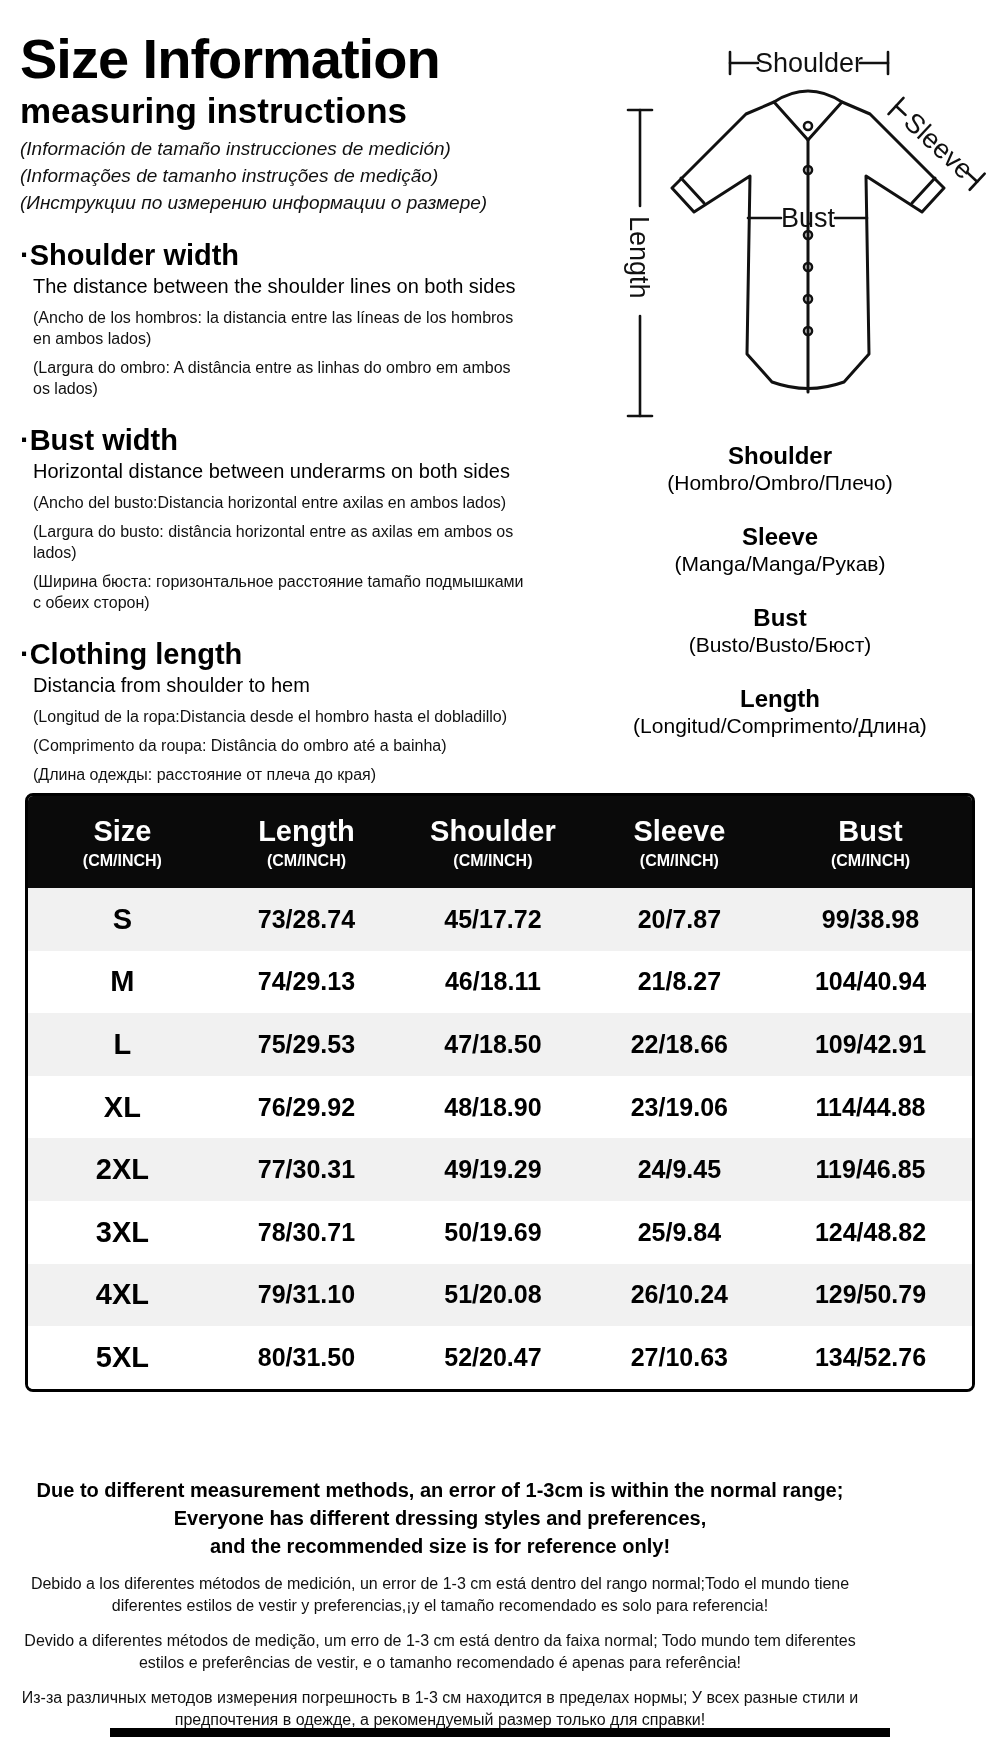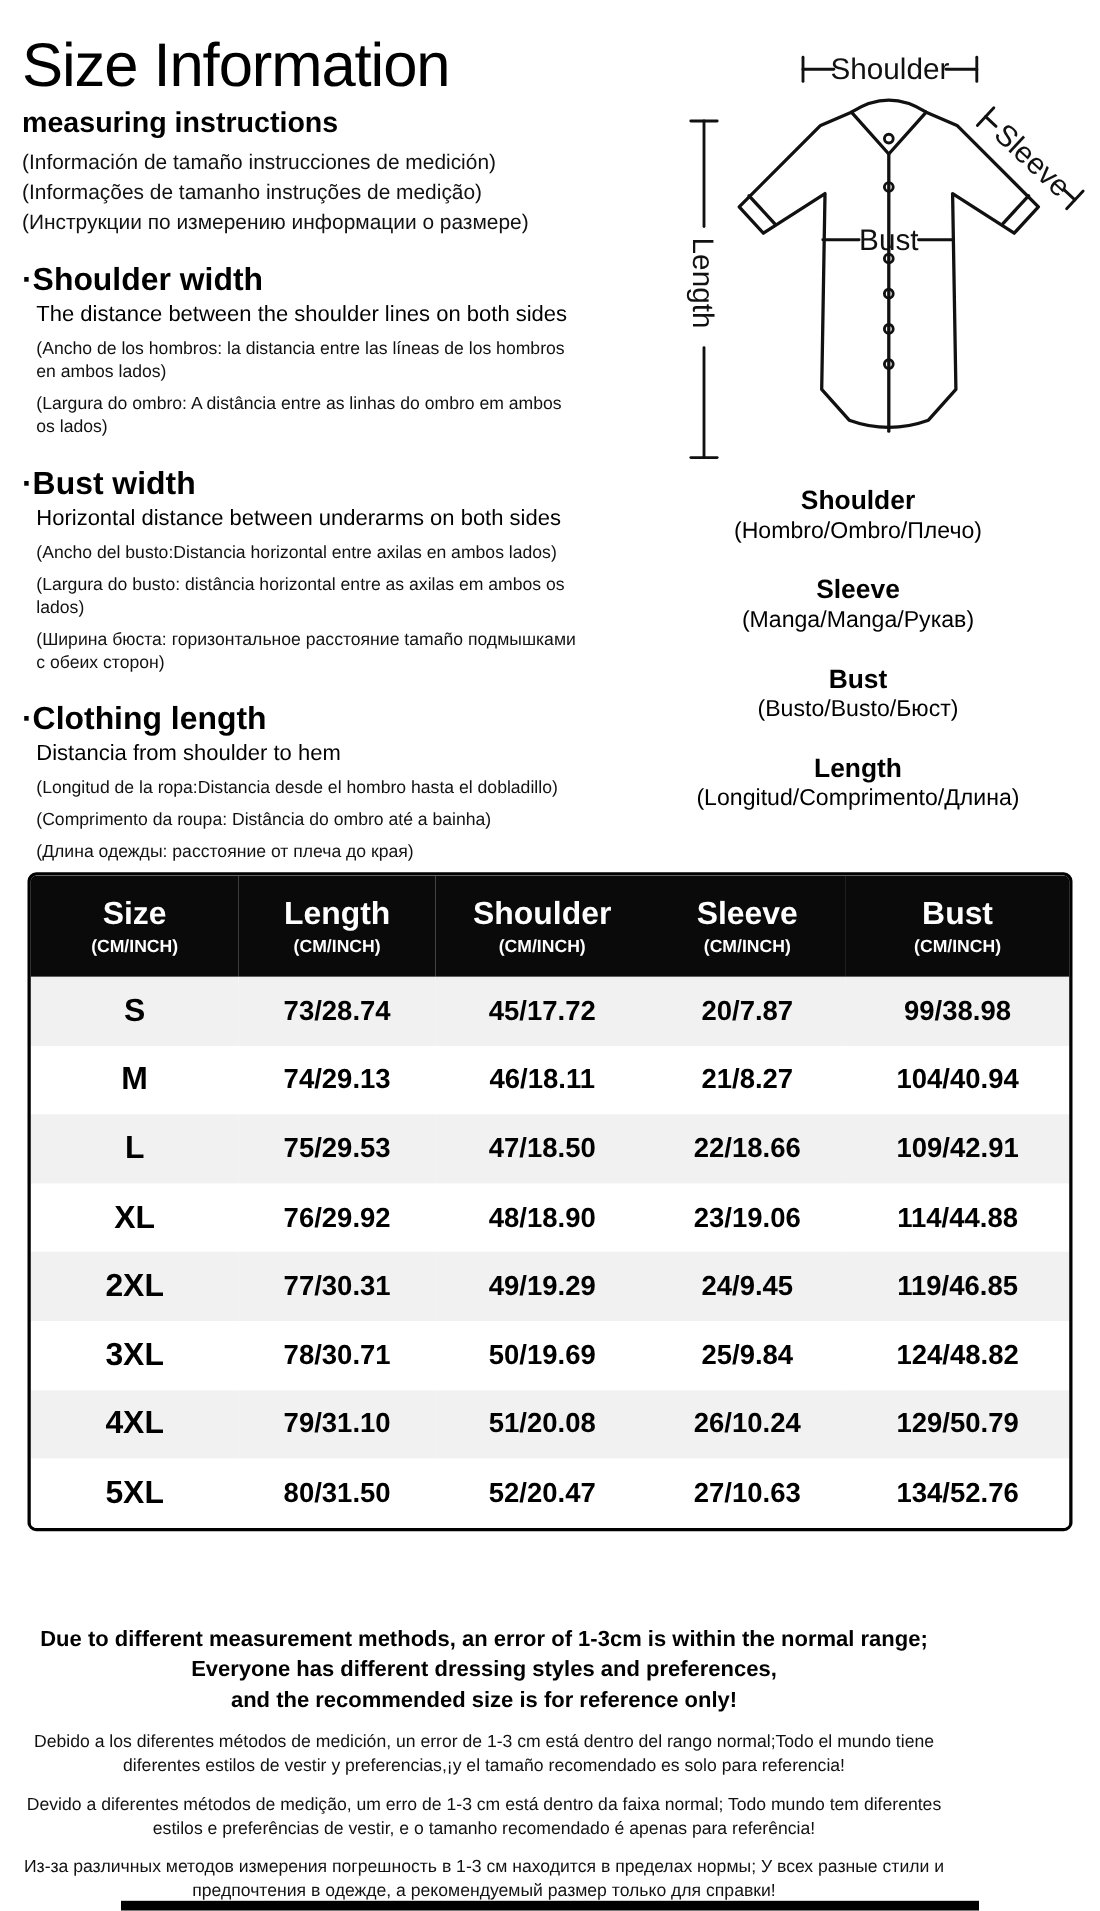--- a/index.html
+++ b/index.html
@@ -4,23 +4,23 @@
 <style>
   html,body{margin:0;padding:0;}
   body{
     width:1000px;height:1737px;position:relative;background:#fff;color:#000;
     font-family:"Liberation Sans", sans-serif;overflow:hidden;
   }
   .blk{position:absolute;}
 
   
   .hdr{left:20px;top:28px;width:535px;}
-  .hdr h1{margin:0;font-size:56px;line-height:62px;font-weight:normal;letter-spacing:-1px;}
-  .hdr h2{margin:2px 0 8px 0;font-size:26px;line-height:38px;font-weight:bold;}
-  .hdr .tr{margin:0 0 6px 0;font-size:19px;line-height:21px;color:#111;}
+  .hdr h1{margin:0;font-size:56px;line-height:62px;font-weight:bold;letter-spacing:-1px;}
+  .hdr h2{margin:2px 0 8px 0;font-size:35px;line-height:38px;font-weight:bold;}
+  .hdr .tr{margin:0 0 6px 0;font-size:19px;line-height:21px;color:#111;font-style:italic;}
 
   
   .sections{left:20px;top:238px;width:528px;}
   .msec{margin-bottom:24px;}
   .msec h3{margin:0 0 2px 0;font-size:29px;line-height:34px;font-weight:bold;}
   .msec .desc{margin:0 0 9px 13px;font-size:20px;line-height:24px;}
   .msec .small{margin:0 0 8px 13px;font-size:16px;line-height:21px;color:#111;max-width:492px;}
 
   
   .diagram{left:560px;top:18px;width:440px;}

